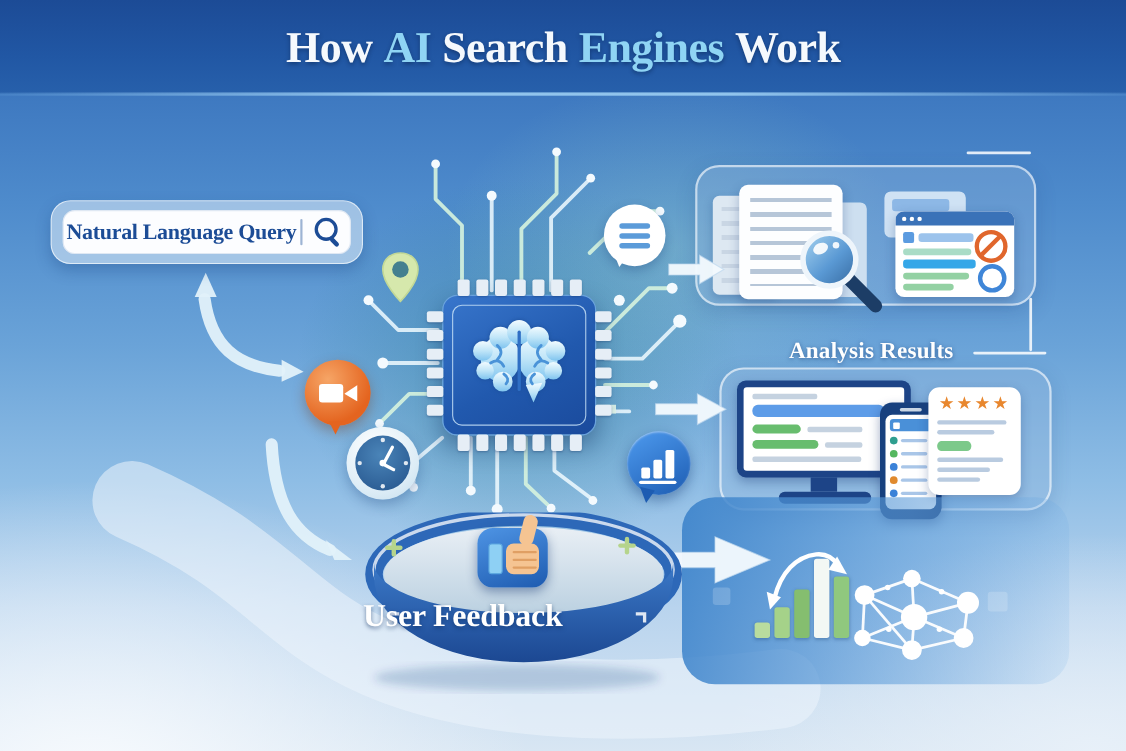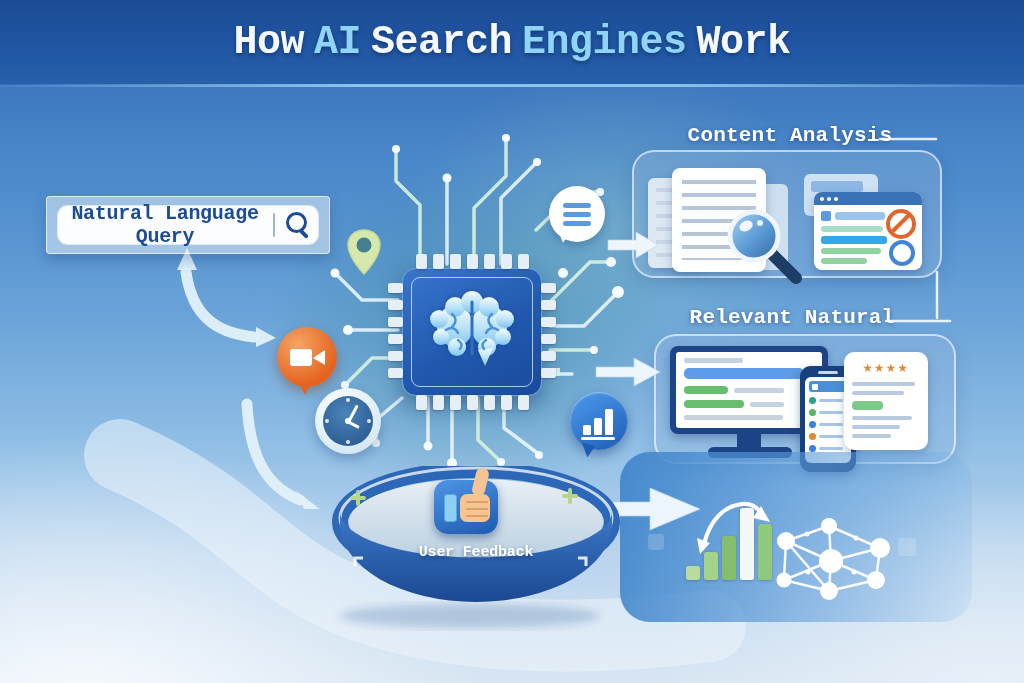--- a/index.html
+++ b/index.html
@@ -1,37 +1,37 @@
 <!DOCTYPE html>
 <html><head>
 <meta charset="utf-8">
 <style>
   html,body{margin:0;padding:0;background:#222;}
   #stage{position:relative;width:1024px;height:683px;overflow:hidden;
-    font-family:Liberation Mono, monospace;
+    font-family:Liberation Serif, serif;
     background-image:
       radial-gradient(620px 420px at 8% 104%, rgba(248,251,254,.97), rgba(248,251,254,0) 65%),
       radial-gradient(560px 330px at 97% 100%, rgba(233,241,249,.9), rgba(233,241,249,0) 60%),
       radial-gradient(300px 220px at 60% 33%, rgba(170,225,195,.28), rgba(170,225,195,0) 70%),
       radial-gradient(280px 240px at 46% 49%, rgba(42,125,142,.45), rgba(42,125,142,0) 72%),
       linear-gradient(180deg,#2e63ad 0%,#3a74bd 9%,#4e8bcc 27%,#6aa3d8 46%,#8ebde5 64%,#b9d4ee 81%,#d8e6f3 100%);
   }
   .abs{position:absolute;}
   
   #header{position:absolute;left:0;top:0;width:1024px;height:85px;
     background:linear-gradient(180deg,#1c4b96 0%,#2157a4 60%,#2760ab 100%);
     display:flex;align-items:center;justify-content:center;}
   #header:after{content:"";position:absolute;left:0;bottom:-2px;width:100%;height:3px;
     background:linear-gradient(90deg,rgba(120,180,230,.15),rgba(160,210,245,.85) 35%,rgba(160,210,245,.85) 65%,rgba(120,180,230,.15));}
   #title{font-size:40px;font-weight:bold;letter-spacing:-0.5px;color:#f5f9fd;
     text-shadow:0 2px 4px rgba(5,25,60,.45);white-space:nowrap;}
   #title .lt{color:#8fd4f4;}
   #title span{margin:0 5px;}
   
-  #search-outer{position:absolute;left:46px;top:196px;width:282px;height:56px;border-radius:4px;
+  #search-outer{position:absolute;left:46px;top:182px;width:282px;height:56px;border-radius:18px;
     background:rgba(238,246,252,.5);border:1px solid rgba(255,255,255,.65);
     box-shadow:0 6px 14px rgba(15,55,115,.28);}
   #search-inner{position:absolute;left:10px;top:8px;width:262px;height:40px;border-radius:11px;
     background:#fcfdff;display:flex;align-items:center;box-shadow:inset 0 0 0 1px rgba(180,200,225,.4);}
   #search-text{flex:1;text-align:center;font-size:20px;font-weight:bold;color:#1c4c96;letter-spacing:-0.3px;}
   #search-div{width:2px;height:24px;background:#9db4d4;border-radius:1px;}
   #search-mag{width:34px;height:34px;position:relative;margin:0 4px 0 6px;}
   #search-mag .lens{position:absolute;left:5px;top:4px;width:15px;height:15px;border:3px solid #1c4c96;border-radius:50%;}
   #search-mag .hdl{position:absolute;left:21px;top:21px;width:4px;height:10px;background:#1c4c96;border-radius:2px;transform:rotate(-45deg);}
   
@@ -46,22 +46,22 @@
   .lines{background:repeating-linear-gradient(180deg,#b6c6d8 0,#b6c6d8 4px,transparent 4px,transparent 13px);}
   .lines-lt{background:repeating-linear-gradient(180deg,#c9d6e4 0,#c9d6e4 4px,transparent 4px,transparent 13px);}
   
   #chip{position:absolute;left:402px;top:268px;width:138px;height:126px;border-radius:14px;
     background:linear-gradient(150deg,#3876cc 0%,#2159ae 55%,#1a4a9c 100%);
     border:1px solid #6aa2dd;box-shadow:0 10px 22px rgba(8,35,85,.4);}
   #chip-frame{position:absolute;left:8px;top:8px;right:8px;bottom:8px;border:1.5px solid rgba(198,224,247,.85);border-radius:9px;}
   
   .bubble-tail{position:absolute;width:0;height:0;border-style:solid;}
   
-  .ring-text{position:absolute;left:330px;width:292px;text-align:center;color:#fff;font-weight:bold;
-    font-size:15px;text-shadow:0 2px 4px rgba(10,40,90,.55);letter-spacing:-0.2px;}
+  .ring-text{position:absolute;left:330px;width:292px;text-align:left;color:#fff;font-weight:bold;
+    font-size:29px;text-shadow:0 2px 4px rgba(10,40,90,.55);letter-spacing:-0.2px;}
   .sparkle{position:absolute;width:16px;height:16px;}
   .sparkle:before{content:"";position:absolute;left:6px;top:0;width:4px;height:16px;background:#b5d48c;border-radius:2px;}
   .sparkle:after{content:"";position:absolute;left:0;top:6px;width:16px;height:4px;background:#b5d48c;border-radius:2px;}
   
   #star-row{font-size:16px;letter-spacing:2px;color:#e8872e;line-height:18px;text-align:center;}
   .gline{background:#b9cbe0;border-radius:2px;height:4px;}
   svg{display:block;}
 </style>
 </head>
 <body>
@@ -129,21 +129,20 @@
       <polygon points="320,509 296,491 304,509" fill="rgba(226,241,250,.95)"></polygon>
     </g>
   </svg>
 
   <div id="header">
     <div id="title">
       <span>How</span><span class="lt">AI</span><span>Search</span><span class="lt">Engines</span><span>Work</span>
     </div>
   </div>
 
-  <div class="sec-label" style="left:640px;top:124px">Content Analysis</div>
   <div class="panel" style="left:632px;top:150px;width:306px;height:124px">
 
     <div class="abs" style="left:14px;top:26px;width:58px;height:90px;background:#dde8f2;border-radius:6px;box-shadow:0 3px 8px rgba(25,60,120,.25)">
       <div class="abs lines-lt" style="left:8px;top:10px;right:8px;bottom:10px"></div>
     </div>
     <div class="abs" style="left:106px;top:32px;width:48px;height:86px;background:#cddff0;border-radius:6px"></div>
     <div class="abs" style="left:38px;top:16px;width:94px;height:104px;background:#fdfeff;border-radius:8px;box-shadow:0 4px 10px rgba(25,60,120,.3)">
       <div class="abs lines" style="left:10px;top:12px;right:10px;bottom:12px"></div>
     </div>
 
@@ -176,21 +175,21 @@
       <div class="abs" style="left:7px;top:44px;width:66px;height:8px;background:#35a7e8;border-radius:3px"></div>
       <div class="abs" style="left:7px;top:56px;width:60px;height:6px;background:#93d1a3;border-radius:3px"></div>
       <div class="abs" style="left:7px;top:66px;width:46px;height:6px;background:#93d1a3;border-radius:3px"></div>
       <div class="abs" style="right:6px;top:17px;width:22px;height:22px;border:4px solid #e0662c;border-radius:50%">
         <i style="position:absolute;left:-1px;top:8px;width:24px;height:4px;background:#e0662c;transform:rotate(-45deg)"></i>
       </div>
       <div class="abs" style="right:7px;top:48px;width:18px;height:18px;border:4px solid #3f86d8;border-radius:50%"></div>
     </div>
   </div>
 
-  <div class="sec-label" style="left:642px;top:306px">Relevant Natural</div>
+  <div class="sec-label" style="left:642px;top:306px">Analysis Results</div>
   <div class="panel" style="left:654px;top:334px;width:298px;height:126px">
 
     <div class="abs" style="left:14px;top:10px;width:158px;height:88px;background:#1d4487;border-radius:8px;box-shadow:0 4px 10px rgba(20,50,110,.35)">
       <div class="abs" style="left:6px;top:6px;right:6px;bottom:6px;background:#fff;border-radius:3px;padding:6px 8px;box-sizing:border-box">
         <div style="width:45%;height:5px;background:#c5d2e0;border-radius:2px"></div>
         <div style="width:92%;height:11px;background:#5d9ce8;border-radius:5px;margin-top:5px"></div>
         <div style="display:flex;gap:6px;align-items:center;margin-top:7px">
             <i style="width:34%;height:8px;background:#68bd6e;border-radius:4px"></i>
             <i style="width:38%;height:5px;background:#c5d2e0;border-radius:2px"></i>
           </div>

